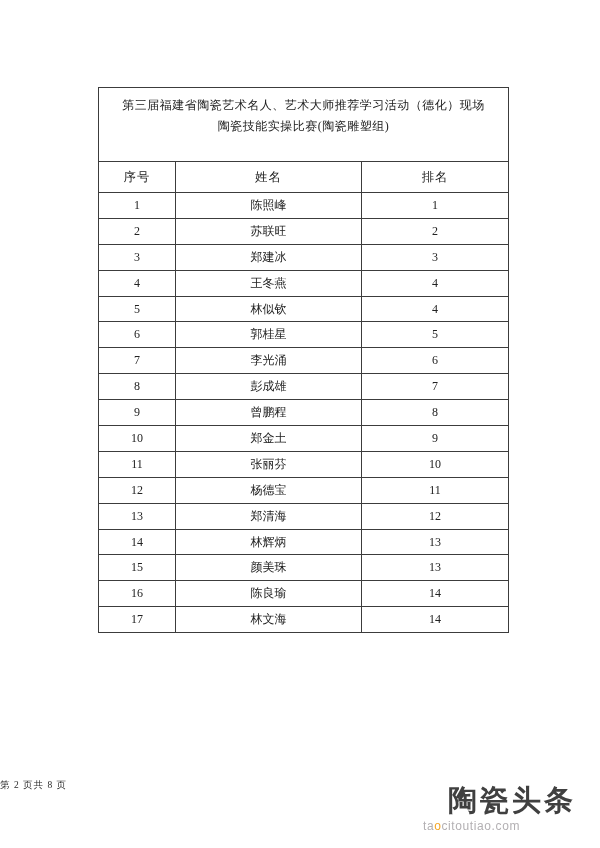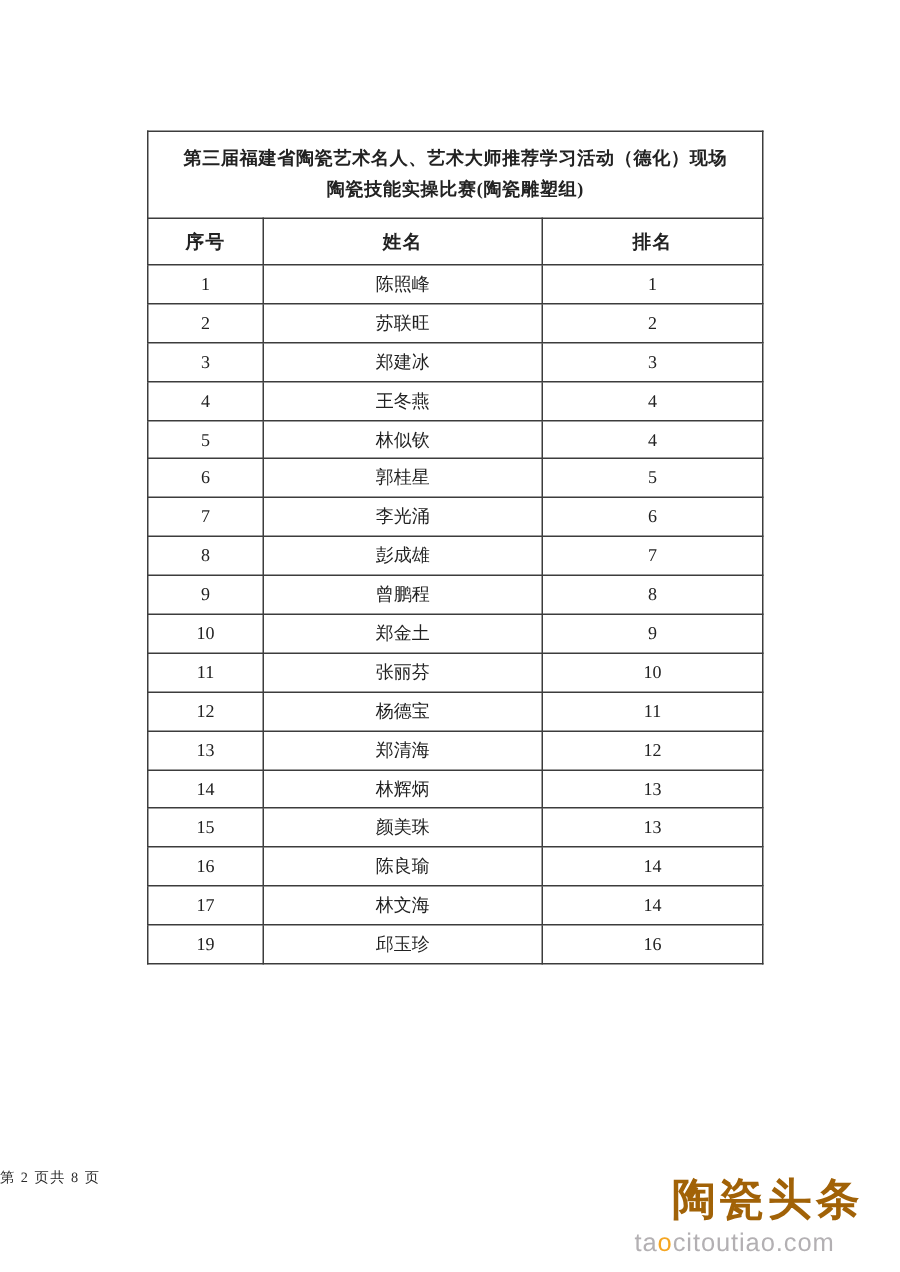--- a/index.html
+++ b/index.html
@@ -24,29 +24,29 @@
     table-layout: fixed;
   }
   .rank-table th, .rank-table td {
     border: 1px solid #3c3c3c;
     text-align: center;
     vertical-align: middle;
     font-size: 12px;
     color: #222222;
   }
   .title-cell {
-    font-weight: bold;
+    font-weight: normal;
     font-size: 12.6px;
     line-height: 1.75;
-    padding: 7px 18px 8px 18px;
+    padding: 7px 18px 24px 18px;
     letter-spacing: 0.5px;
   }
   .header-row th {
     height: 31px;
-    font-weight: bold;
+    font-weight: normal;
     font-size: 12.4px;
     letter-spacing: 1px;
   }
   .rank-table tbody td {
     height: 25.9px;
     font-size: 12px;
   }
   .footer {
     position: absolute;
     left: 0; right: 0;
@@ -61,27 +61,27 @@
     right: 24px;
     top: 786px;
     text-align: left;
     line-height: 1;
   }
   .watermark .logo {
     font-family: "Liberation Sans", "DejaVu Sans", sans-serif;
     font-weight: bold;
     font-size: 29px;
     letter-spacing: 3px;
-    color: #a16207;
+    color: #404040;
     margin-left: 25px;
   }
   .watermark .url {
     margin-top: 5px;
     font-family: "Liberation Sans", "DejaVu Sans", sans-serif;
-    font-size: 17px;
+    font-size: 12px;
     color: #b3b0b3;
     letter-spacing: 0.6px;
   }
   .watermark .url .accent-o {
     color: #f5a623;
   }
 </style>
 </head>
 <body>
 
@@ -185,25 +185,20 @@
         <tr>
           <td>16</td>
           <td>陈良瑜</td>
           <td>14</td>
         </tr>
         <tr>
           <td>17</td>
           <td>林文海</td>
           <td>14</td>
         </tr>
-        <tr>
-          <td>19</td>
-          <td>邱玉珍</td>
-          <td>16</td>
-        </tr>
       </tbody>
   </table>
 
   <div class="footer">
     <span>第 2 页共 8 页</span>
   </div>
 
   <div class="watermark">
     <div class="logo">陶瓷头条</div>
     <div class="url"><span>ta</span><span class="accent-o">o</span><span>citoutiao.com</span></div>

